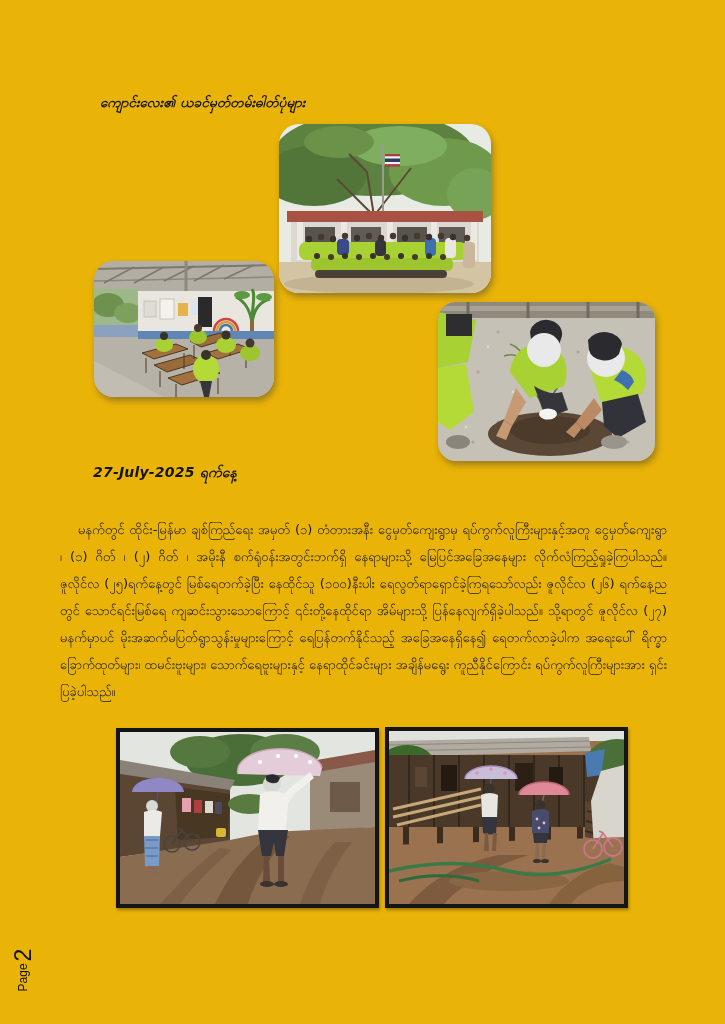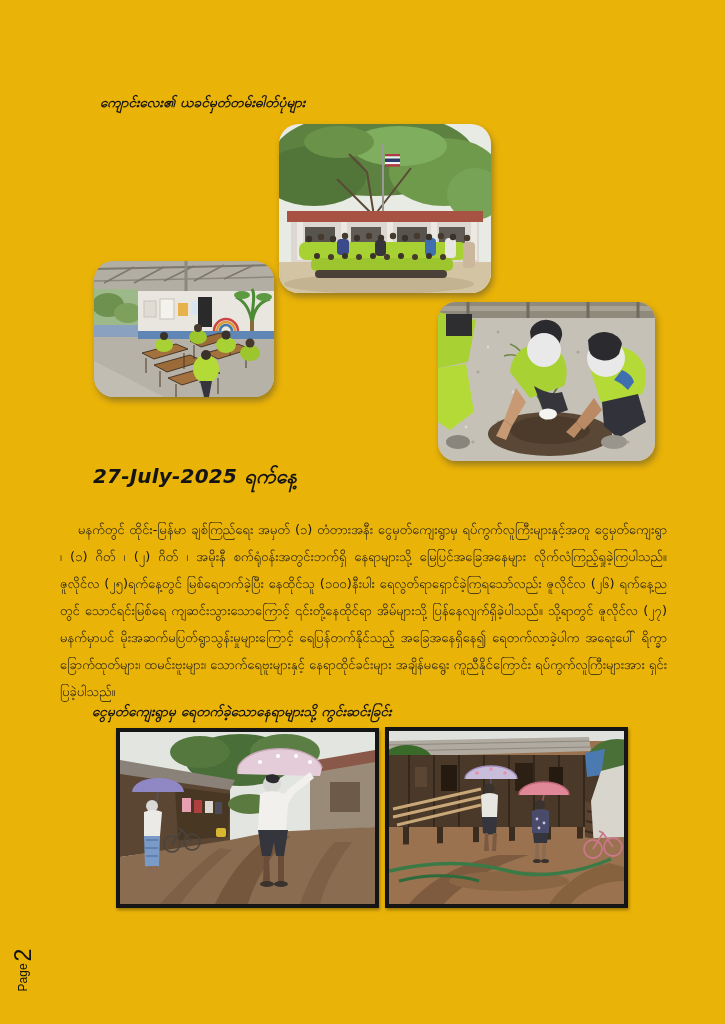--- a/index.html
+++ b/index.html
@@ -17,21 +17,21 @@
   .heading {
     position: absolute;
     font-size: 13.5px;
     font-weight: bold;
     font-style: italic;
     letter-spacing: 0.2px;
     color: #141414;
     white-space: nowrap;
   }
   #heading-prev-photos { left: 100px; top: 94px; }
-  #heading-date        { left: 93px;  top: 463px; font-size: 20px; }
+  #heading-date        { left: 93px;  top: 463px; font-size: 14px; }
   #heading-field-visit { left: 92px;  top: 703px; }
   .body-paragraph {
     position: absolute;
     left: 60px; top: 516px; width: 607px;
     font-size: 13px;
     line-height: 27px;
     text-align: justify;
     text-indent: 18px;
     color: #1a1a1a;
   }
@@ -292,21 +292,20 @@
         <path d="M156,96 L138,120 L146,128 L164,108 Z" fill="#b98a64"></path>
         <path d="M138,120 l-10,10 l8,6 l8,-10 z" fill="#b98a64"></path>
       </g>
     </svg>
   </div>
 
   <div id="heading-date" class="heading">27-July-2025 ရက်နေ့</div>
 
   <p class="body-paragraph">မနက်တွင် ထိုင်း-မြန်မာ ချစ်ကြည်ရေး အမှတ် (၁) တံတားအနီး ငွေမှတ်ကျေးရွာမှ ရပ်ကွက်လူကြီးများနှင့်အတူ ငွေမှတ်ကျေးရွာ ၊ (၁) ဂိတ် ၊ (၂) ဂိတ် ၊ အမိုးနီ စက်ရုံဝန်းအတွင်းဘက်ရှိ နေရာများသို့ မြေပြင်အခြေအနေများ လိုက်လံကြည့်ရှုခဲ့ကြပါသည်။ ဇူလိုင်လ (၂၅)ရက်နေ့တွင် မြစ်ရေတက်ခဲ့ပြီး နေထိုင်သူ (၁၀၀)နီးပါး ရေလွတ်ရာရှောင်ခဲ့ကြရသော်လည်း ဇူလိုင်လ (၂၆) ရက်နေ့ညတွင် သောင်ရင်းမြစ်ရေ ကျဆင်းသွားသောကြောင့် ၎င်းတို့နေထိုင်ရာ အိမ်များသို့ ပြန်နေလျက်ရှိခဲ့ပါသည်။ သို့ရာတွင် ဇူလိုင်လ (၂၇) မနက်မှာပင် မိုးအဆက်မပြတ်ရွာသွန်းမှုများကြောင့် ရေပြန်တက်နိုင်သည့် အခြေအနေရှိနေ၍ ရေတက်လာခဲ့ပါက အရေးပေါ် ရိက္ခာ ခြောက်ထုတ်များ၊ ထမင်းဗူးများ၊ သောက်ရေဗူးများနှင့် နေရာထိုင်ခင်းများ အချိန်မရွေး ကူညီနိုင်ကြောင်း ရပ်ကွက်လူကြီးများအား ရှင်းပြခဲ့ပါသည်။</p>
 
-  <div id="heading-field-visit" class="heading">ငွေမှတ်ကျေးရွာမှ ရေတက်ခဲ့သောနေရာများသို့ ကွင်းဆင်းခြင်း</div>
 
   <div id="photo-muddy-street" class="photo framed">
     <svg viewBox="0 0 255 172" preserveAspectRatio="none">
       <rect width="255" height="172" fill="#e3e5e0"></rect>
 
       <ellipse cx="120" cy="28" rx="55" ry="26" fill="#4a6e38"></ellipse>
       <ellipse cx="165" cy="20" rx="35" ry="18" fill="#5a7e44"></ellipse>
       <ellipse cx="80" cy="20" rx="30" ry="16" fill="#55783f"></ellipse>
 
       <path d="M190,30 L255,20 L255,95 L190,100 Z" fill="#9a8a78"></path>

